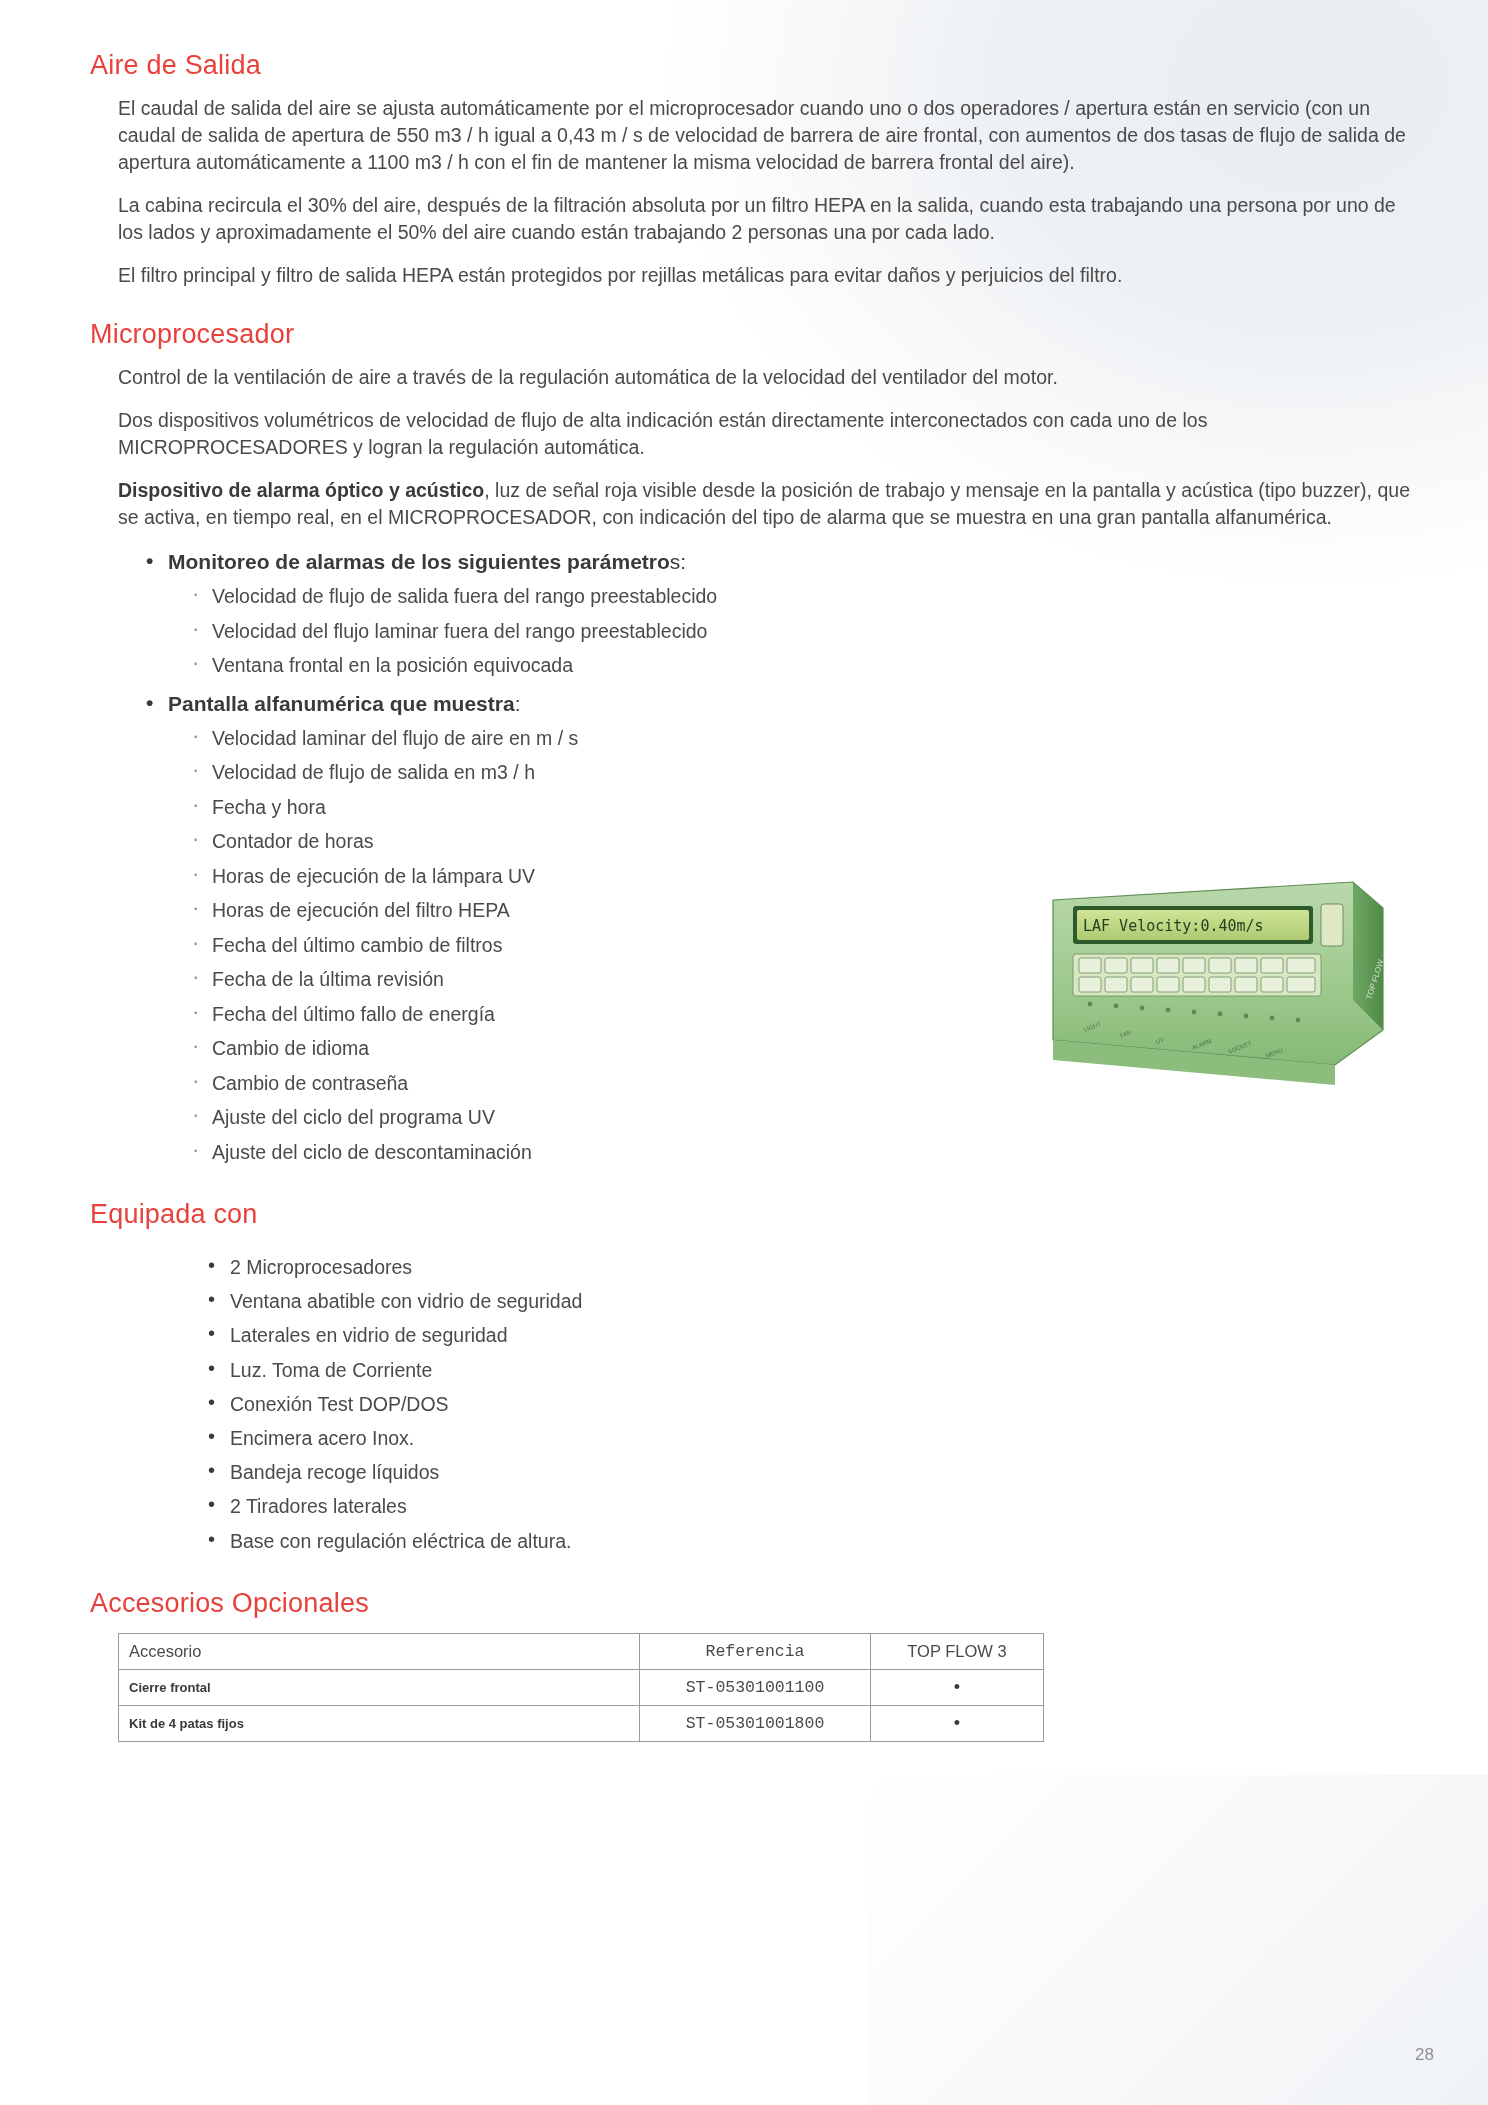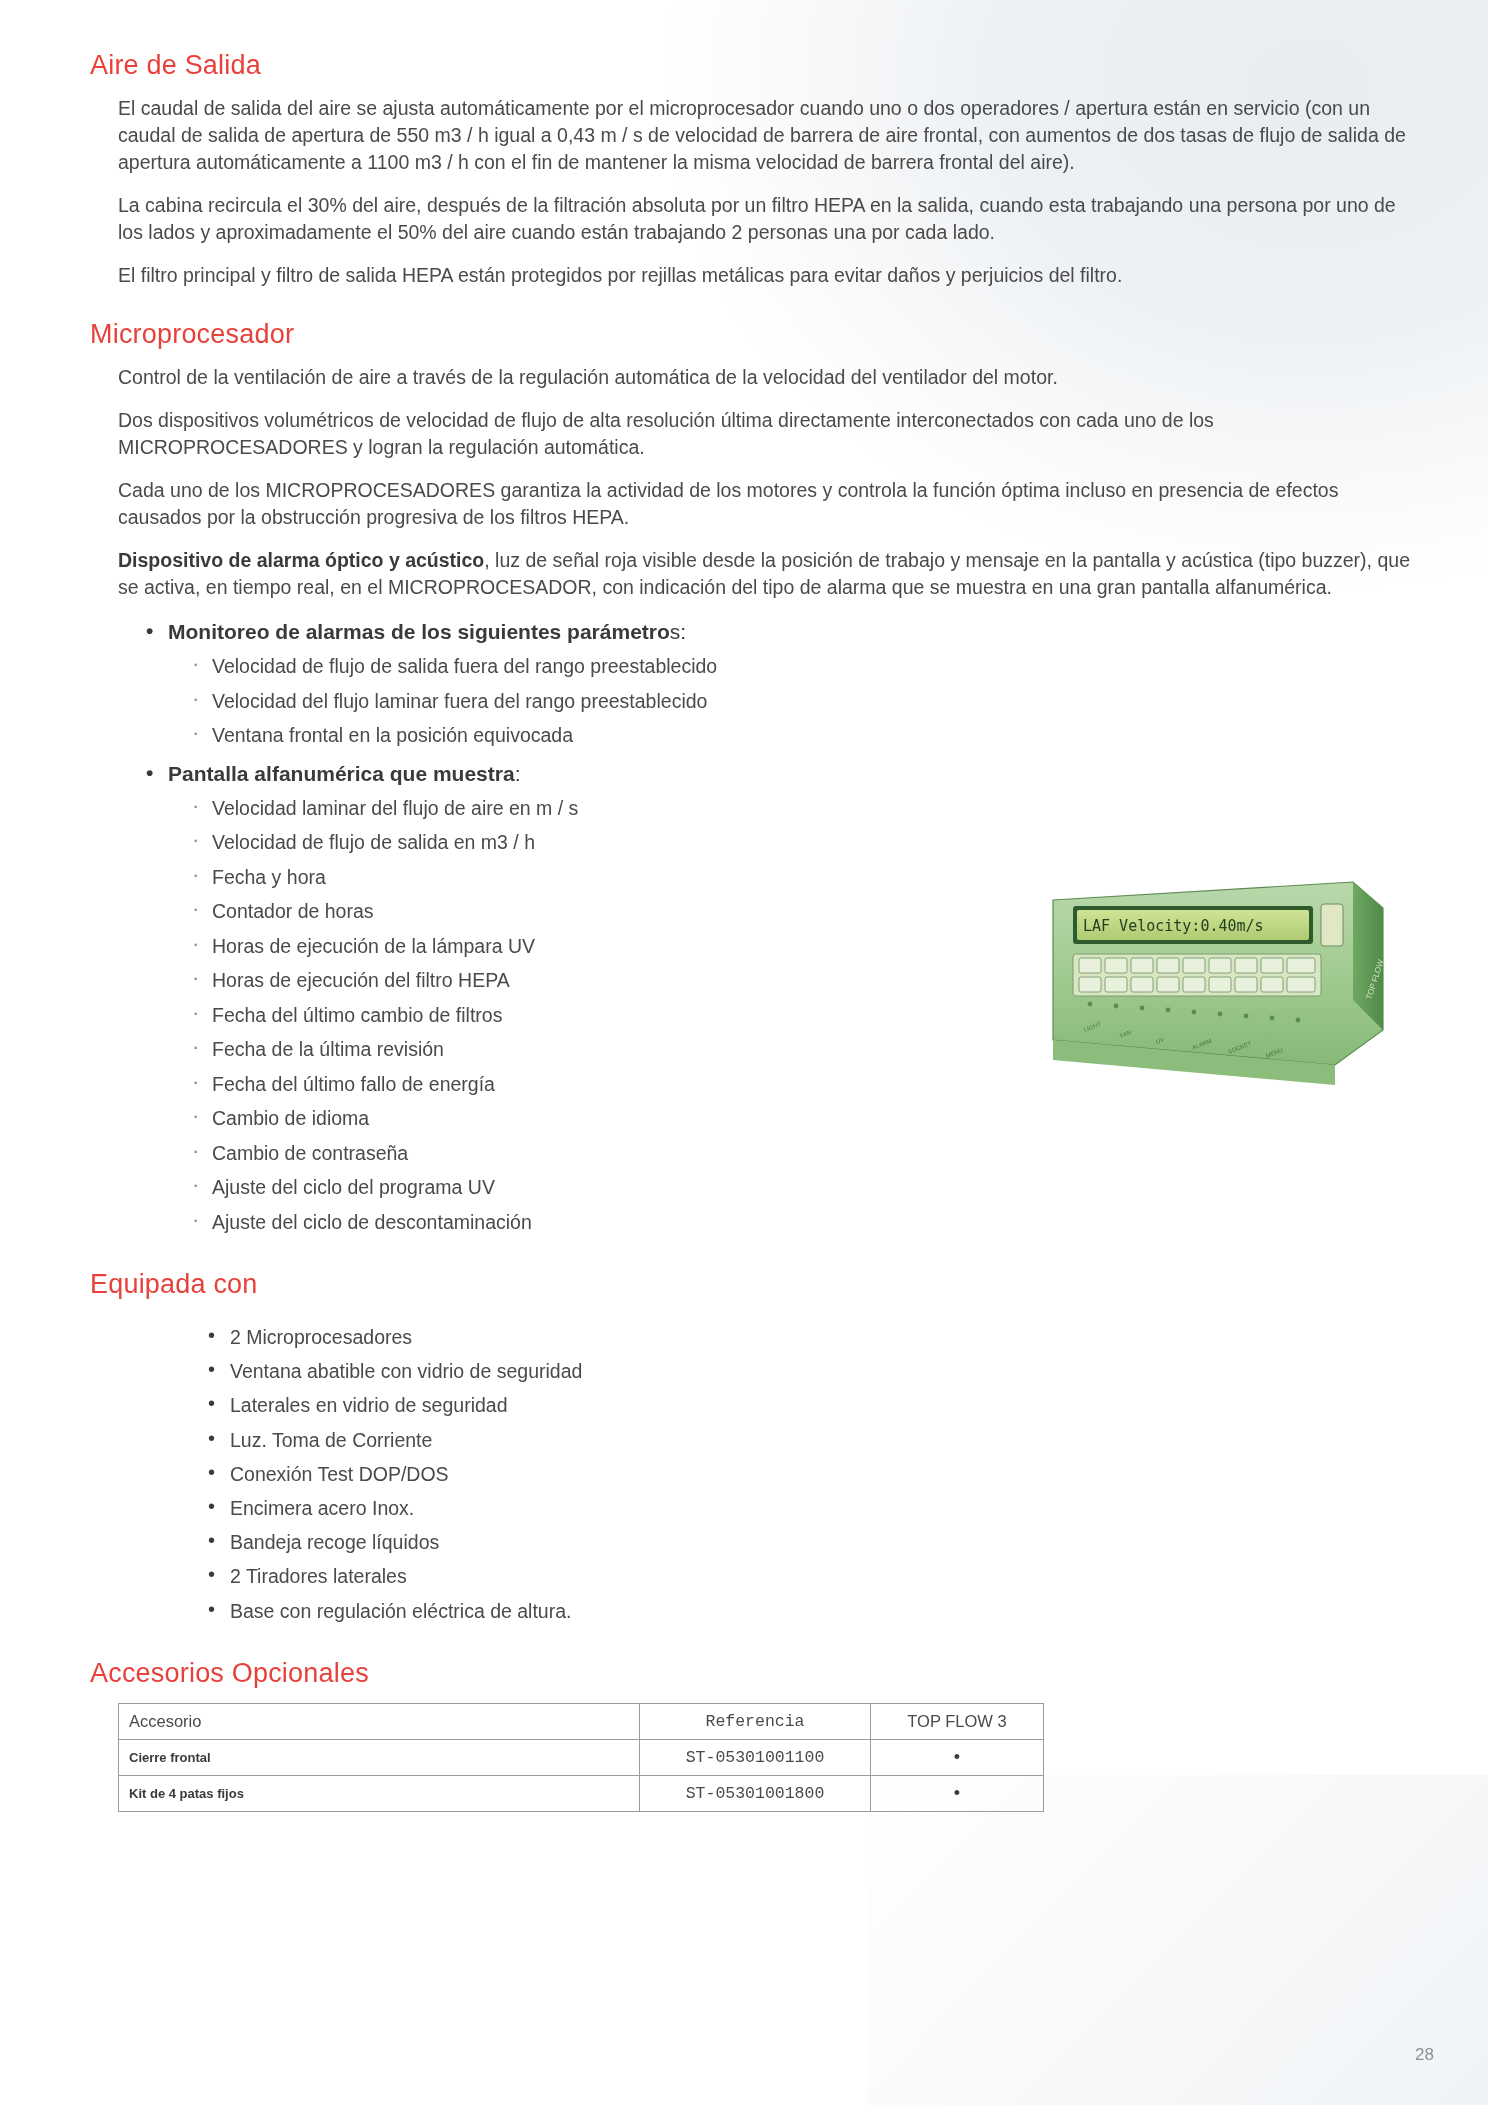--- a/index.html
+++ b/index.html
@@ -183,22 +183,21 @@
 
   <div class="content">
 
     <h1 class="section-title">Aire de Salida</h1>
     <p class="body-text">El caudal de salida del aire se ajusta automáticamente por el microprocesador cuando uno o dos operadores / apertura están en servicio (con un caudal de salida de apertura de 550 m3 / h igual a 0,43 m / s de velocidad de barrera de aire frontal, con aumentos de dos tasas de flujo de salida de apertura automáticamente a 1100 m3 / h con el fin de mantener la misma velocidad de barrera frontal del aire).</p>
     <p class="body-text">La cabina recircula el 30% del aire, después de la filtración absoluta por un filtro HEPA en la  salida, cuando esta trabajando una persona por uno de los lados y   aproximadamente el 50% del aire cuando están trabajando 2 personas una por cada lado.</p>
     <p class="body-text">El filtro principal y filtro de salida HEPA están protegidos por rejillas metálicas para evitar daños y perjuicios del filtro.</p>
 
     <h1 class="section-title tight">Microprocesador</h1>
     <p class="body-text">Control de la ventilación de aire a través de la regulación automática de la velocidad del ventilador del motor.</p>
-    <p class="body-text">Dos dispositivos volumétricos de velocidad de flujo de alta resolución última directamente interconectados con cada uno de los MICROPROCESADORES y logran la regulación automática.</p>
-    <p class="body-text">Cada uno de los MICROPROCESADORES  garantiza la actividad de los motores y controla la función óptima incluso en presencia de efectos causados por la obstrucción progresiva de los filtros HEPA.</p>
+    <p class="body-text">Dos dispositivos volumétricos de velocidad de flujo de alta indicación están directamente interconectados con cada uno de los MICROPROCESADORES y logran la regulación automática.</p>
     <p class="body-text"><b>Dispositivo de alarma óptico y acústico</b><span>, luz de señal roja visible desde la posición de trabajo y mensaje en la pantalla y acústica (tipo buzzer), que se activa, en tiempo real, en el MICROPROCESADOR, con indicación del tipo de alarma que se muestra en una gran pantalla alfanumérica.</span></p>
 
     <ul class="bullets-lvl1">
       <li><span>Monitoreo de alarmas de los siguientes parámetro</span><span class="tail">s:</span></li>
     </ul>
     <ul class="bullets-lvl2">
       <li>Velocidad de flujo de salida fuera del rango preestablecido</li>
       <li>Velocidad del flujo laminar fuera del rango preestablecido</li>
       <li>Ventana frontal en la posición equivocada</li>
     </ul>

